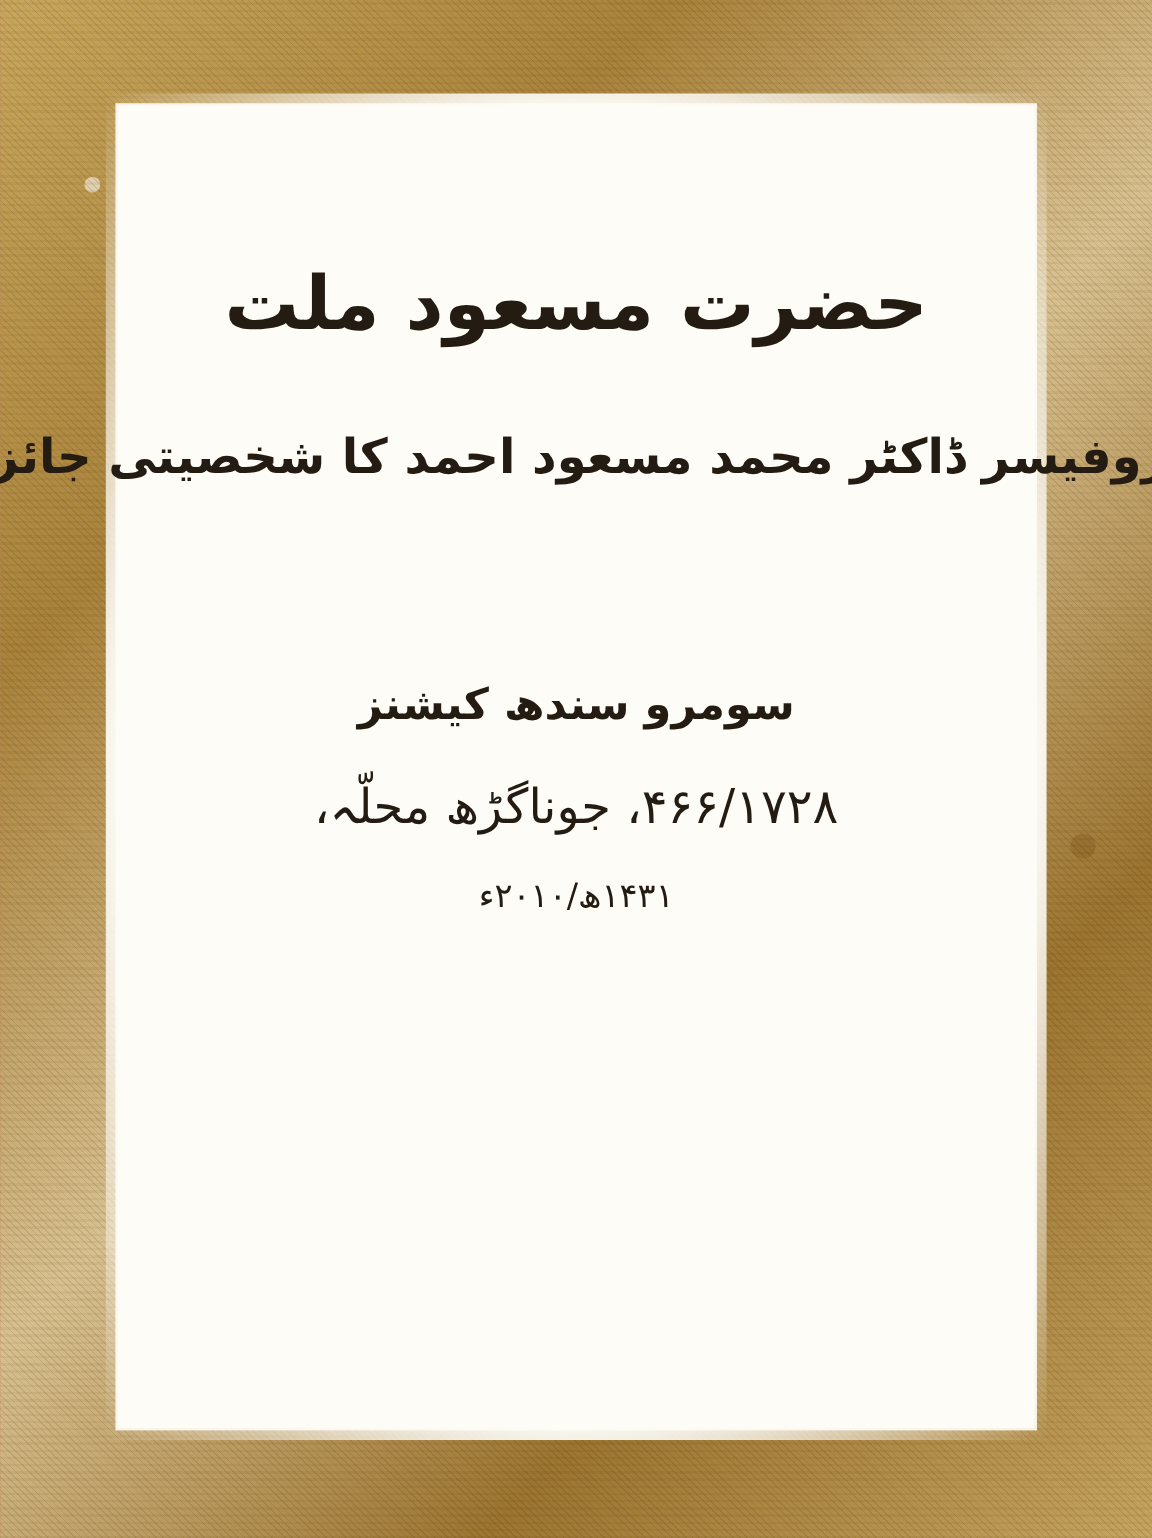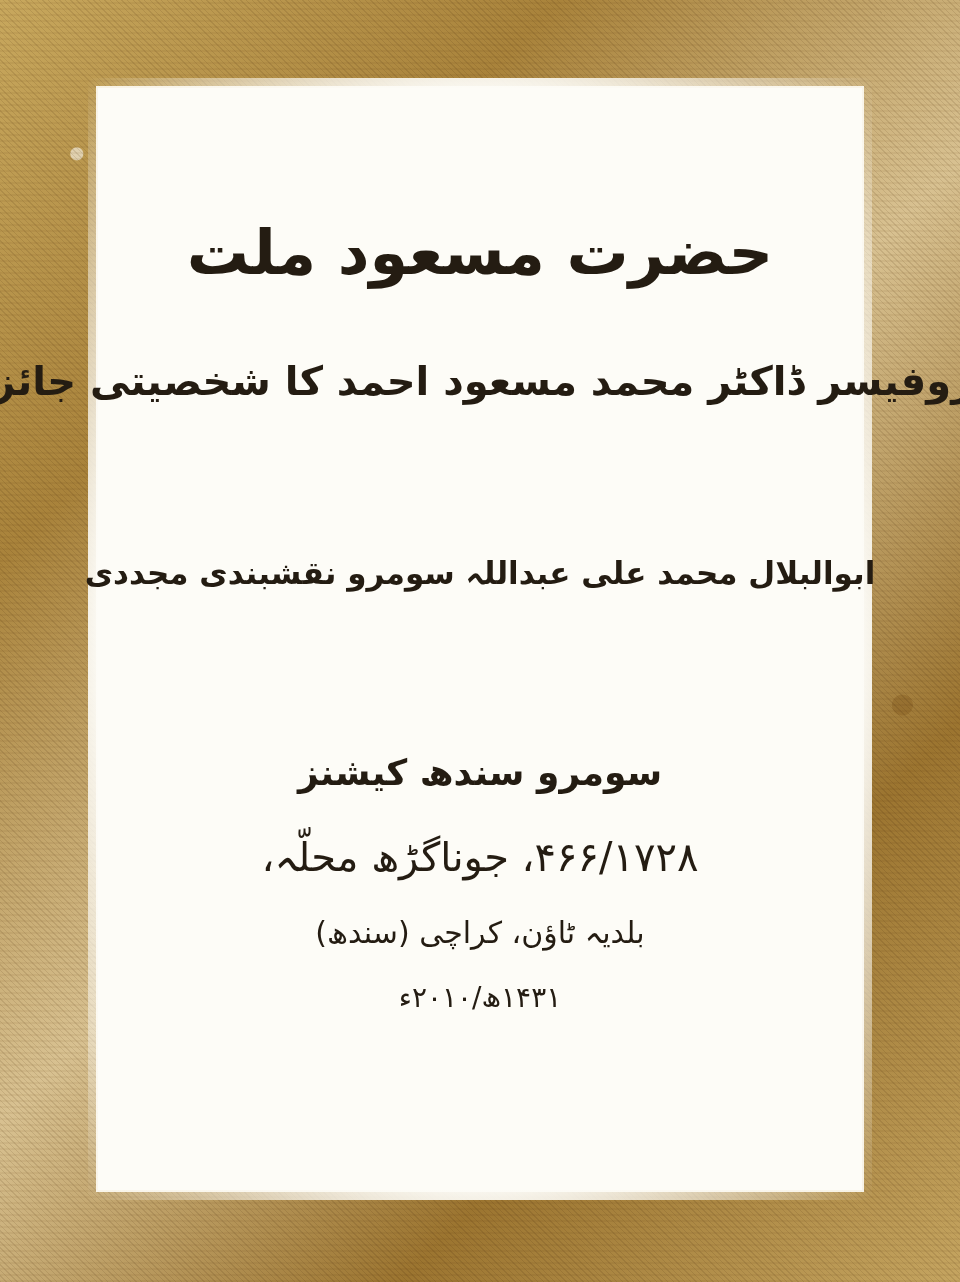--- a/index.html
+++ b/index.html
@@ -139,25 +139,23 @@
 
   <div class="panel">
     <div class="panel-inner-soft"></div>
 
     <div class="content">
 
       <div class="urdu title-main">حضرت مسعود ملت</div>
 
       <div class="urdu title-sub">پروفیسر ڈاکٹر محمد مسعود احمد کا شخصیتی جائزہ</div>
 
-      <div class="urdu author">ابوالبلال محمد علی عبداللہ سومرو نقشبندی مجددی</div>
 
       <div class="urdu publisher">سومرو سندھ کیشنز</div>
 
       <div class="urdu address-line">۴۶۶/۱۷۲۸، جوناگڑھ محلّہ،</div>
 
-      <div class="urdu address-line2">بلدیہ ٹاؤن، کراچی (سندھ)</div>
 
       <div class="urdu year-line">۱۴۳۱ھ/۲۰۱۰ء</div>
 
     </div>
   </div>
 </div>
 
 </body></html>

